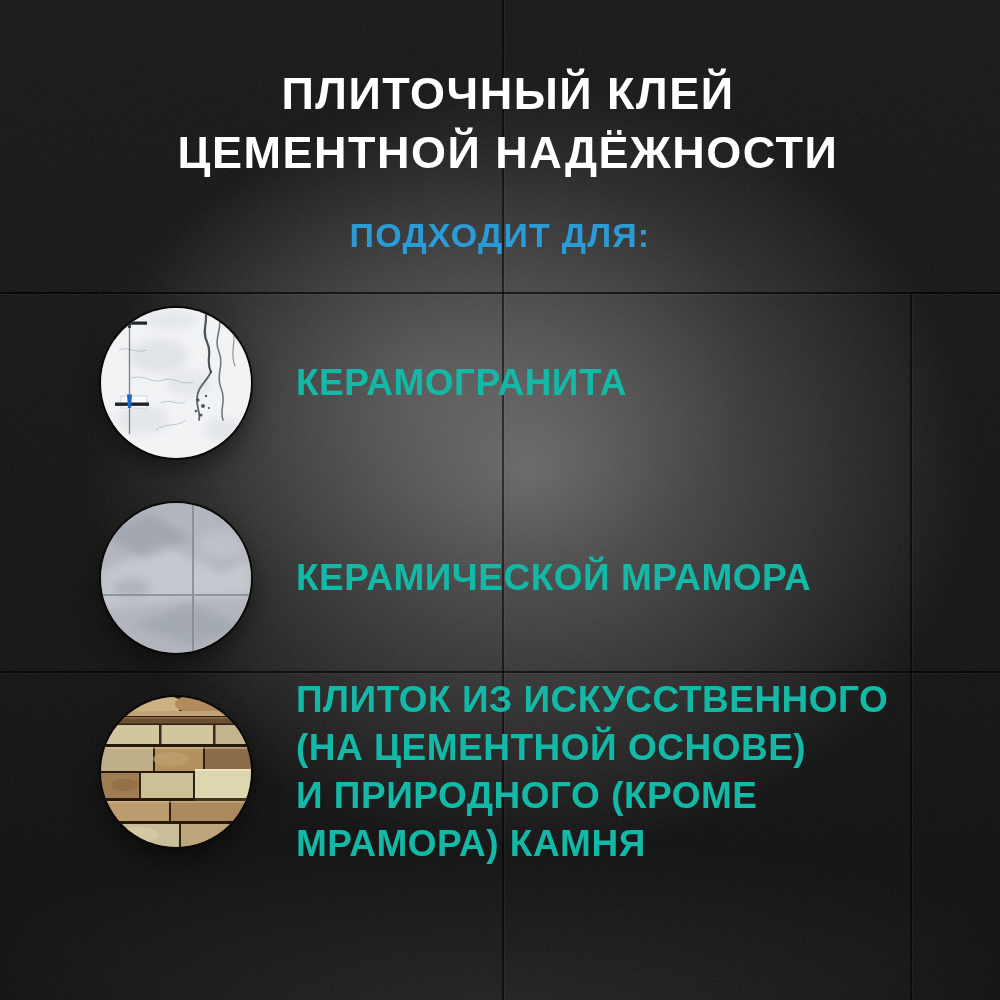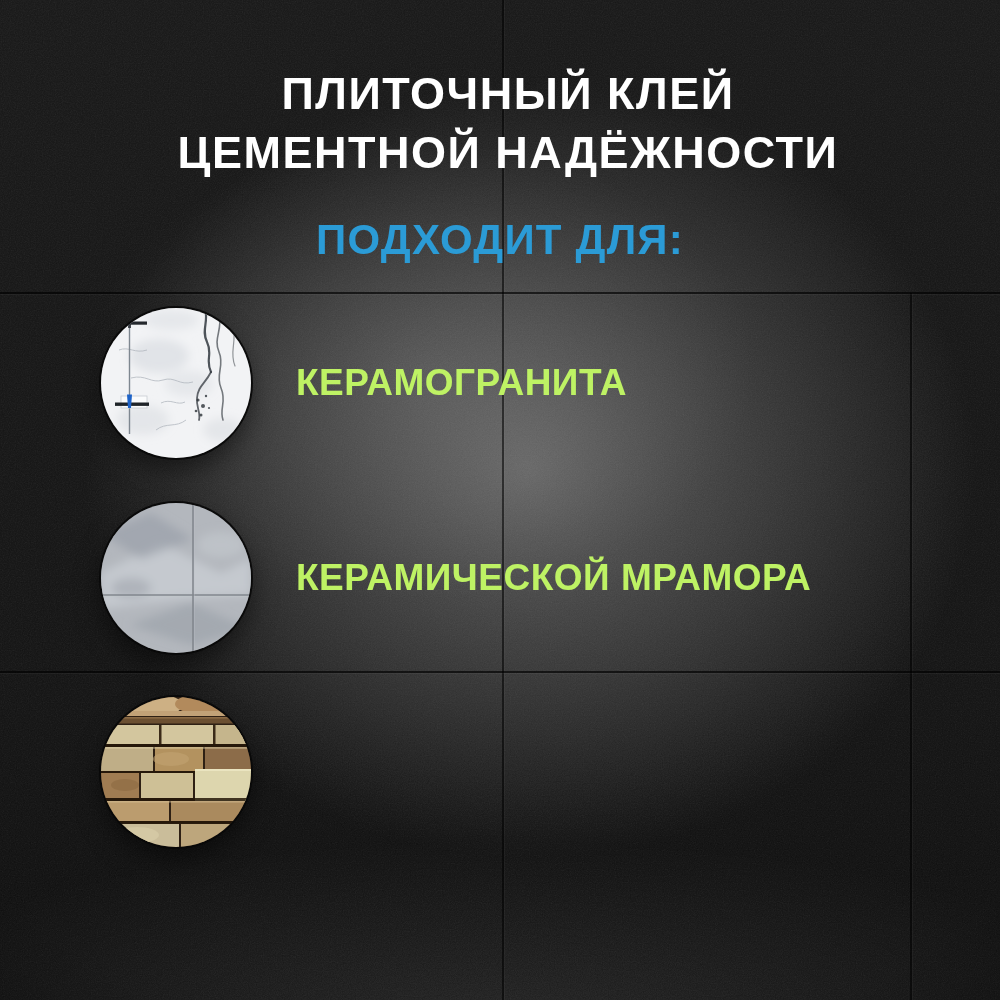--- a/index.html
+++ b/index.html
@@ -21,35 +21,35 @@
   .seam-v{position:absolute;width:2px;background:rgba(0,0,0,.55);box-shadow:1px 0 1px rgba(255,255,255,.04);}
   .vignette{position:absolute;inset:0;background:radial-gradient(140% 130% at 50% 45%, rgba(0,0,0,0) 48%, rgba(0,0,0,.55) 92%);pointer-events:none;}
 
   .title{
     position:absolute;top:64px;left:8px;width:100%;margin:0;text-align:center;
     color:#ffffff;font-size:45px;line-height:59px;font-weight:bold;letter-spacing:1.5px;
   }
   .title span{display:block;}
   .subtitle{
     position:absolute;top:216px;left:0;width:100%;text-align:center;
-    color:var(--accent,#2b9bd6);font-size:42px;font-weight:bold;letter-spacing:1.2px;
+    color:var(--accent,#2b9bd6);font-size:34px;font-weight:bold;letter-spacing:1.2px;
   }
 
   .item{position:absolute;left:101px;display:flex;align-items:center;gap:45px;height:150px;width:860px;}
   .item-1{top:308px;}
   .item-2{top:503px;}
   .item-3{top:697px;}
   .photo{
     width:150px;height:150px;flex:0 0 150px;border-radius:50%;overflow:hidden;
     box-shadow:0 0 0 2px rgba(8,8,8,.9), 0 12px 26px rgba(0,0,0,.5);
     background:#222;
   }
   .photo svg{display:block;width:100%;height:100%;}
   .label{
-    color:#bef264;font-size:37px;font-weight:bold;letter-spacing:.5px;
+    color:#14b8a6;font-size:37px;font-weight:bold;letter-spacing:.5px;
     line-height:48px;white-space:pre-line;
   }
 </style>
 </head>
 <body>
 
 <div class="poster">
 
   <div class="bg"></div>
 
@@ -175,15 +175,19 @@
         <rect x="70" y="104" width="80" height="20" fill="#aa8a5e"></rect>
         <rect x="0" y="104" width="150" height="1.6" fill="#d8c297" opacity=".5"></rect>
         <rect x="0" y="124" width="150" height="2.5" fill="#241808" opacity=".85"></rect>
         <rect x="0" y="127" width="78" height="23" fill="#cabd9a"></rect>
         <rect x="80" y="127" width="70" height="23" fill="#bda67c"></rect>
         <ellipse cx="36" cy="138" rx="22" ry="8" fill="#d6cba6" opacity=".8"></ellipse>
         <ellipse cx="70" cy="62" rx="18" ry="7" fill="#c2a472" opacity=".6"></ellipse>
         <ellipse cx="24" cy="88" rx="14" ry="6" fill="#8f6c45" opacity=".7"></ellipse>
       </svg>
     </div>
+    <div class="label">ПЛИТОК ИЗ ИСКУССТВЕННОГО
+(НА ЦЕМЕНТНОЙ ОСНОВЕ)
+И ПРИРОДНОГО (КРОМЕ
+МРАМОРА) КАМНЯ</div>
   </div>
 
 </div>
 
 </body></html>

